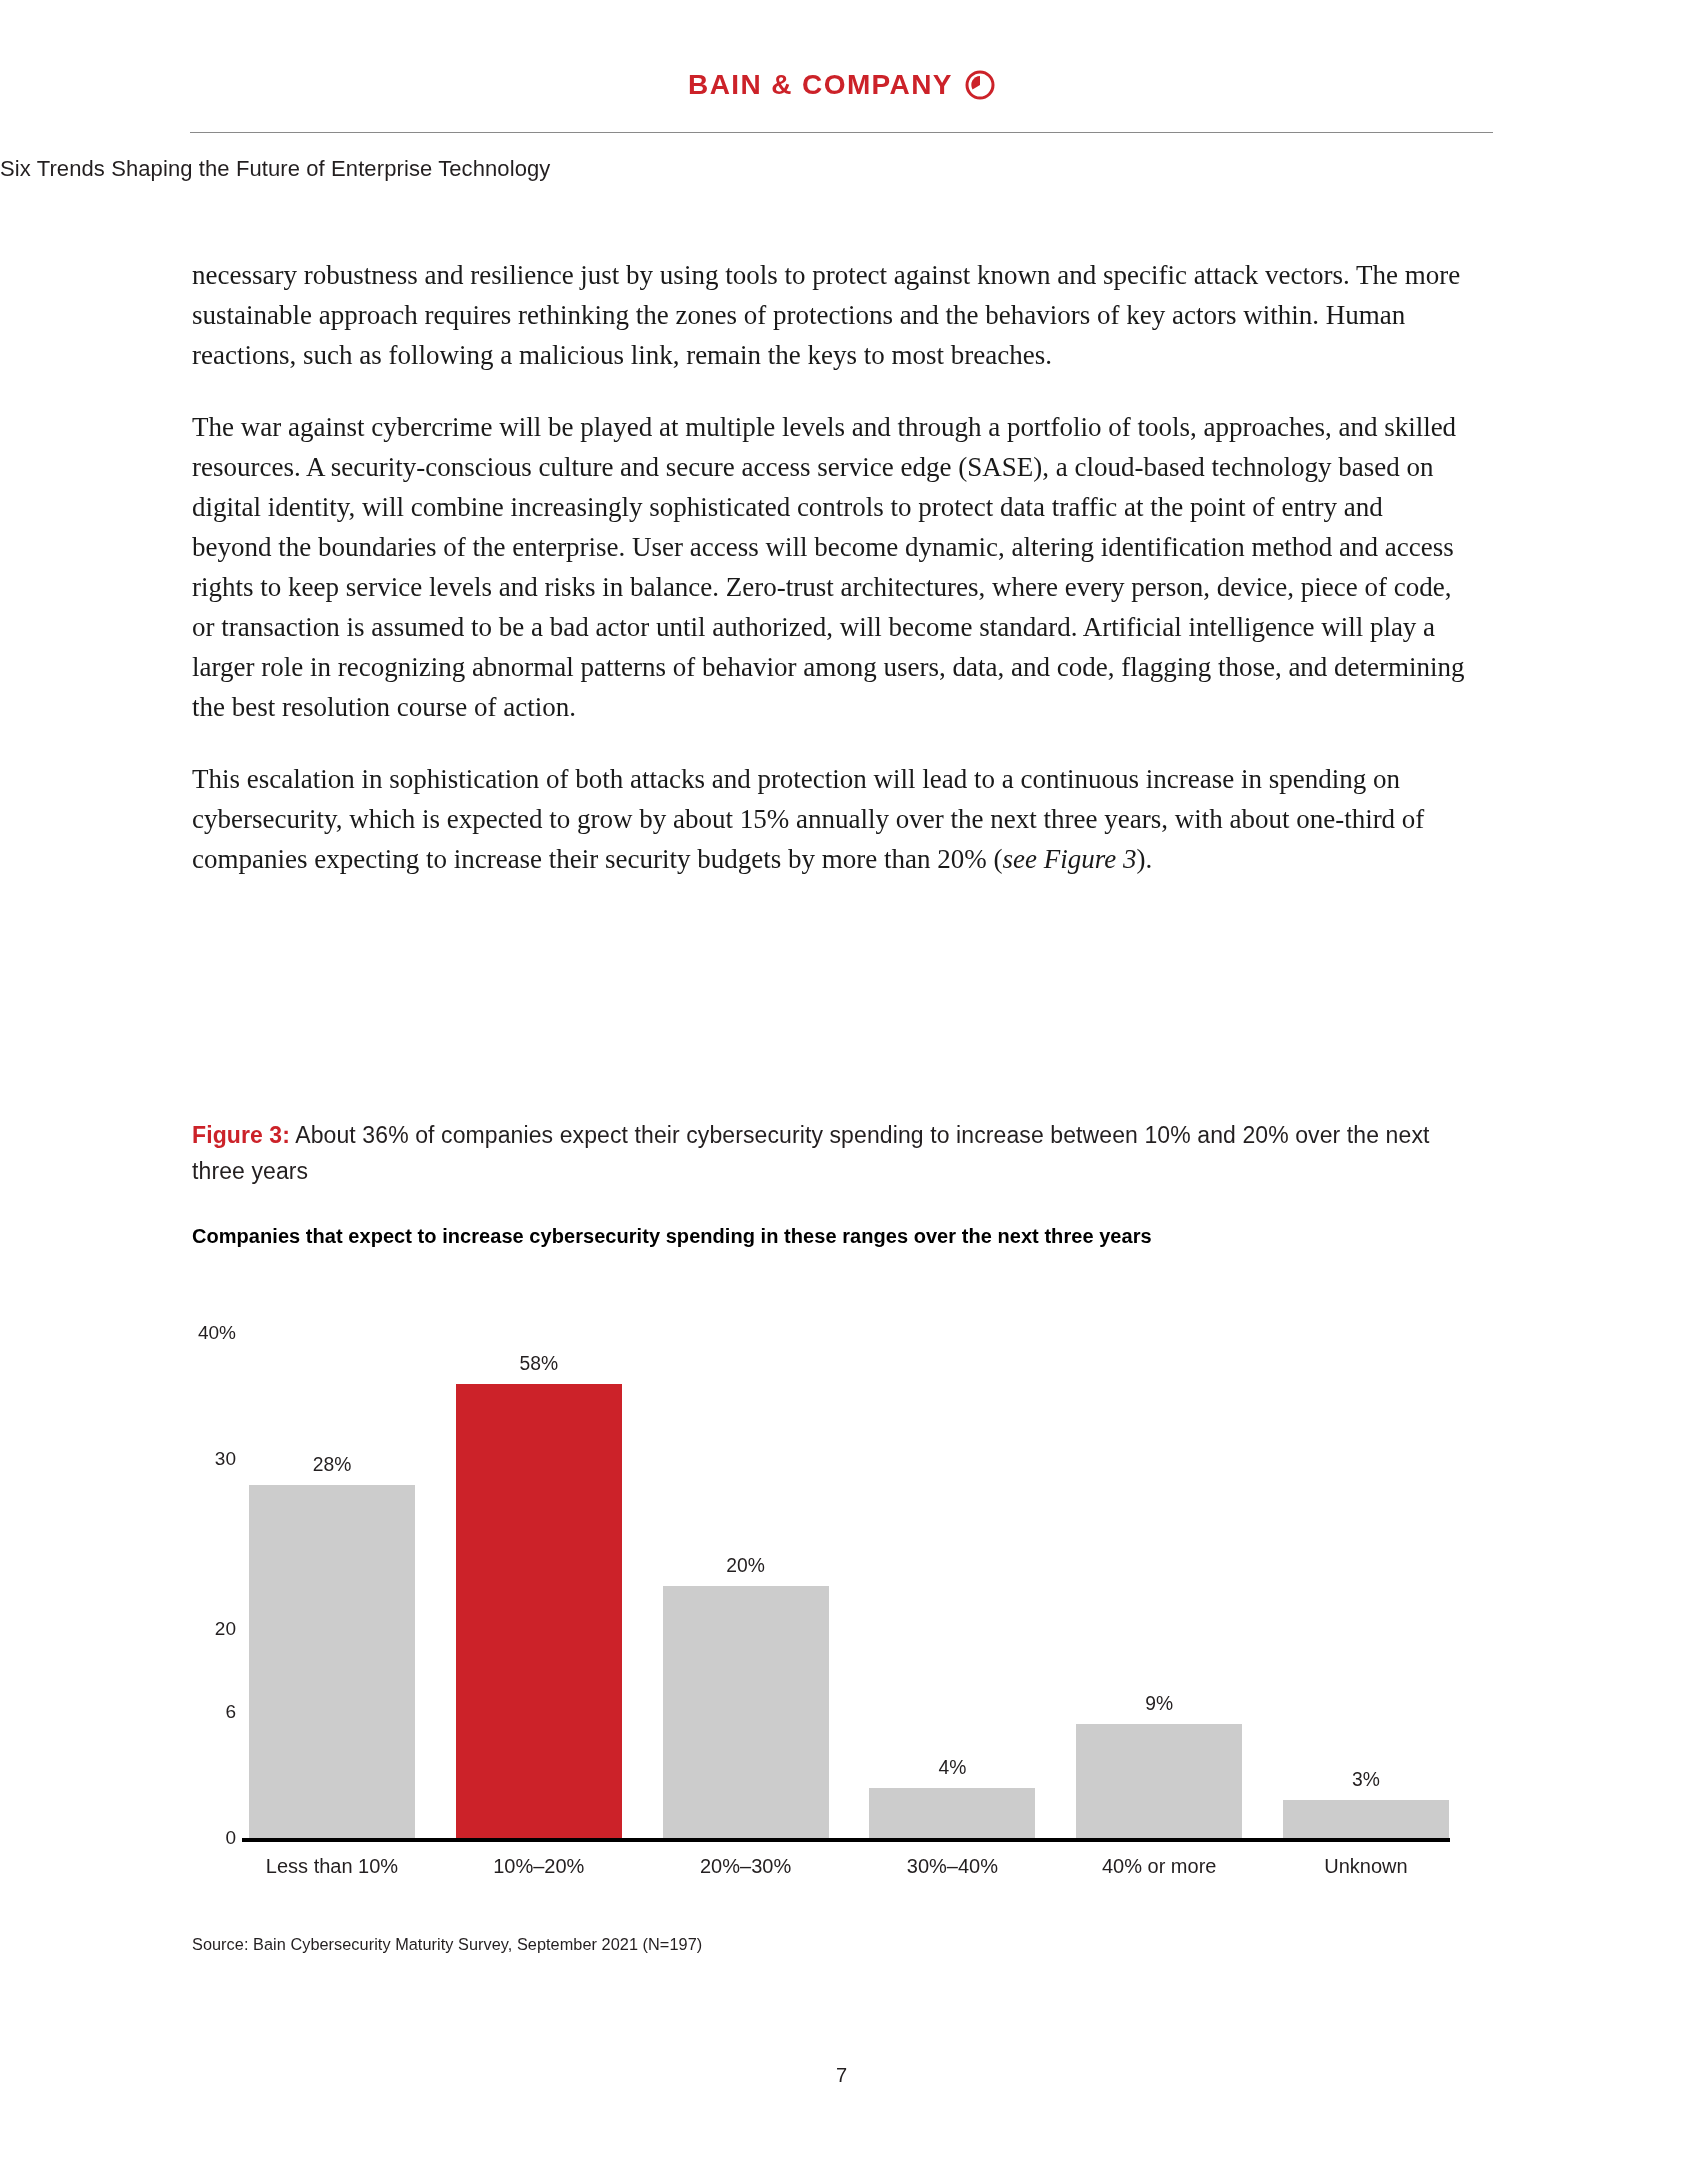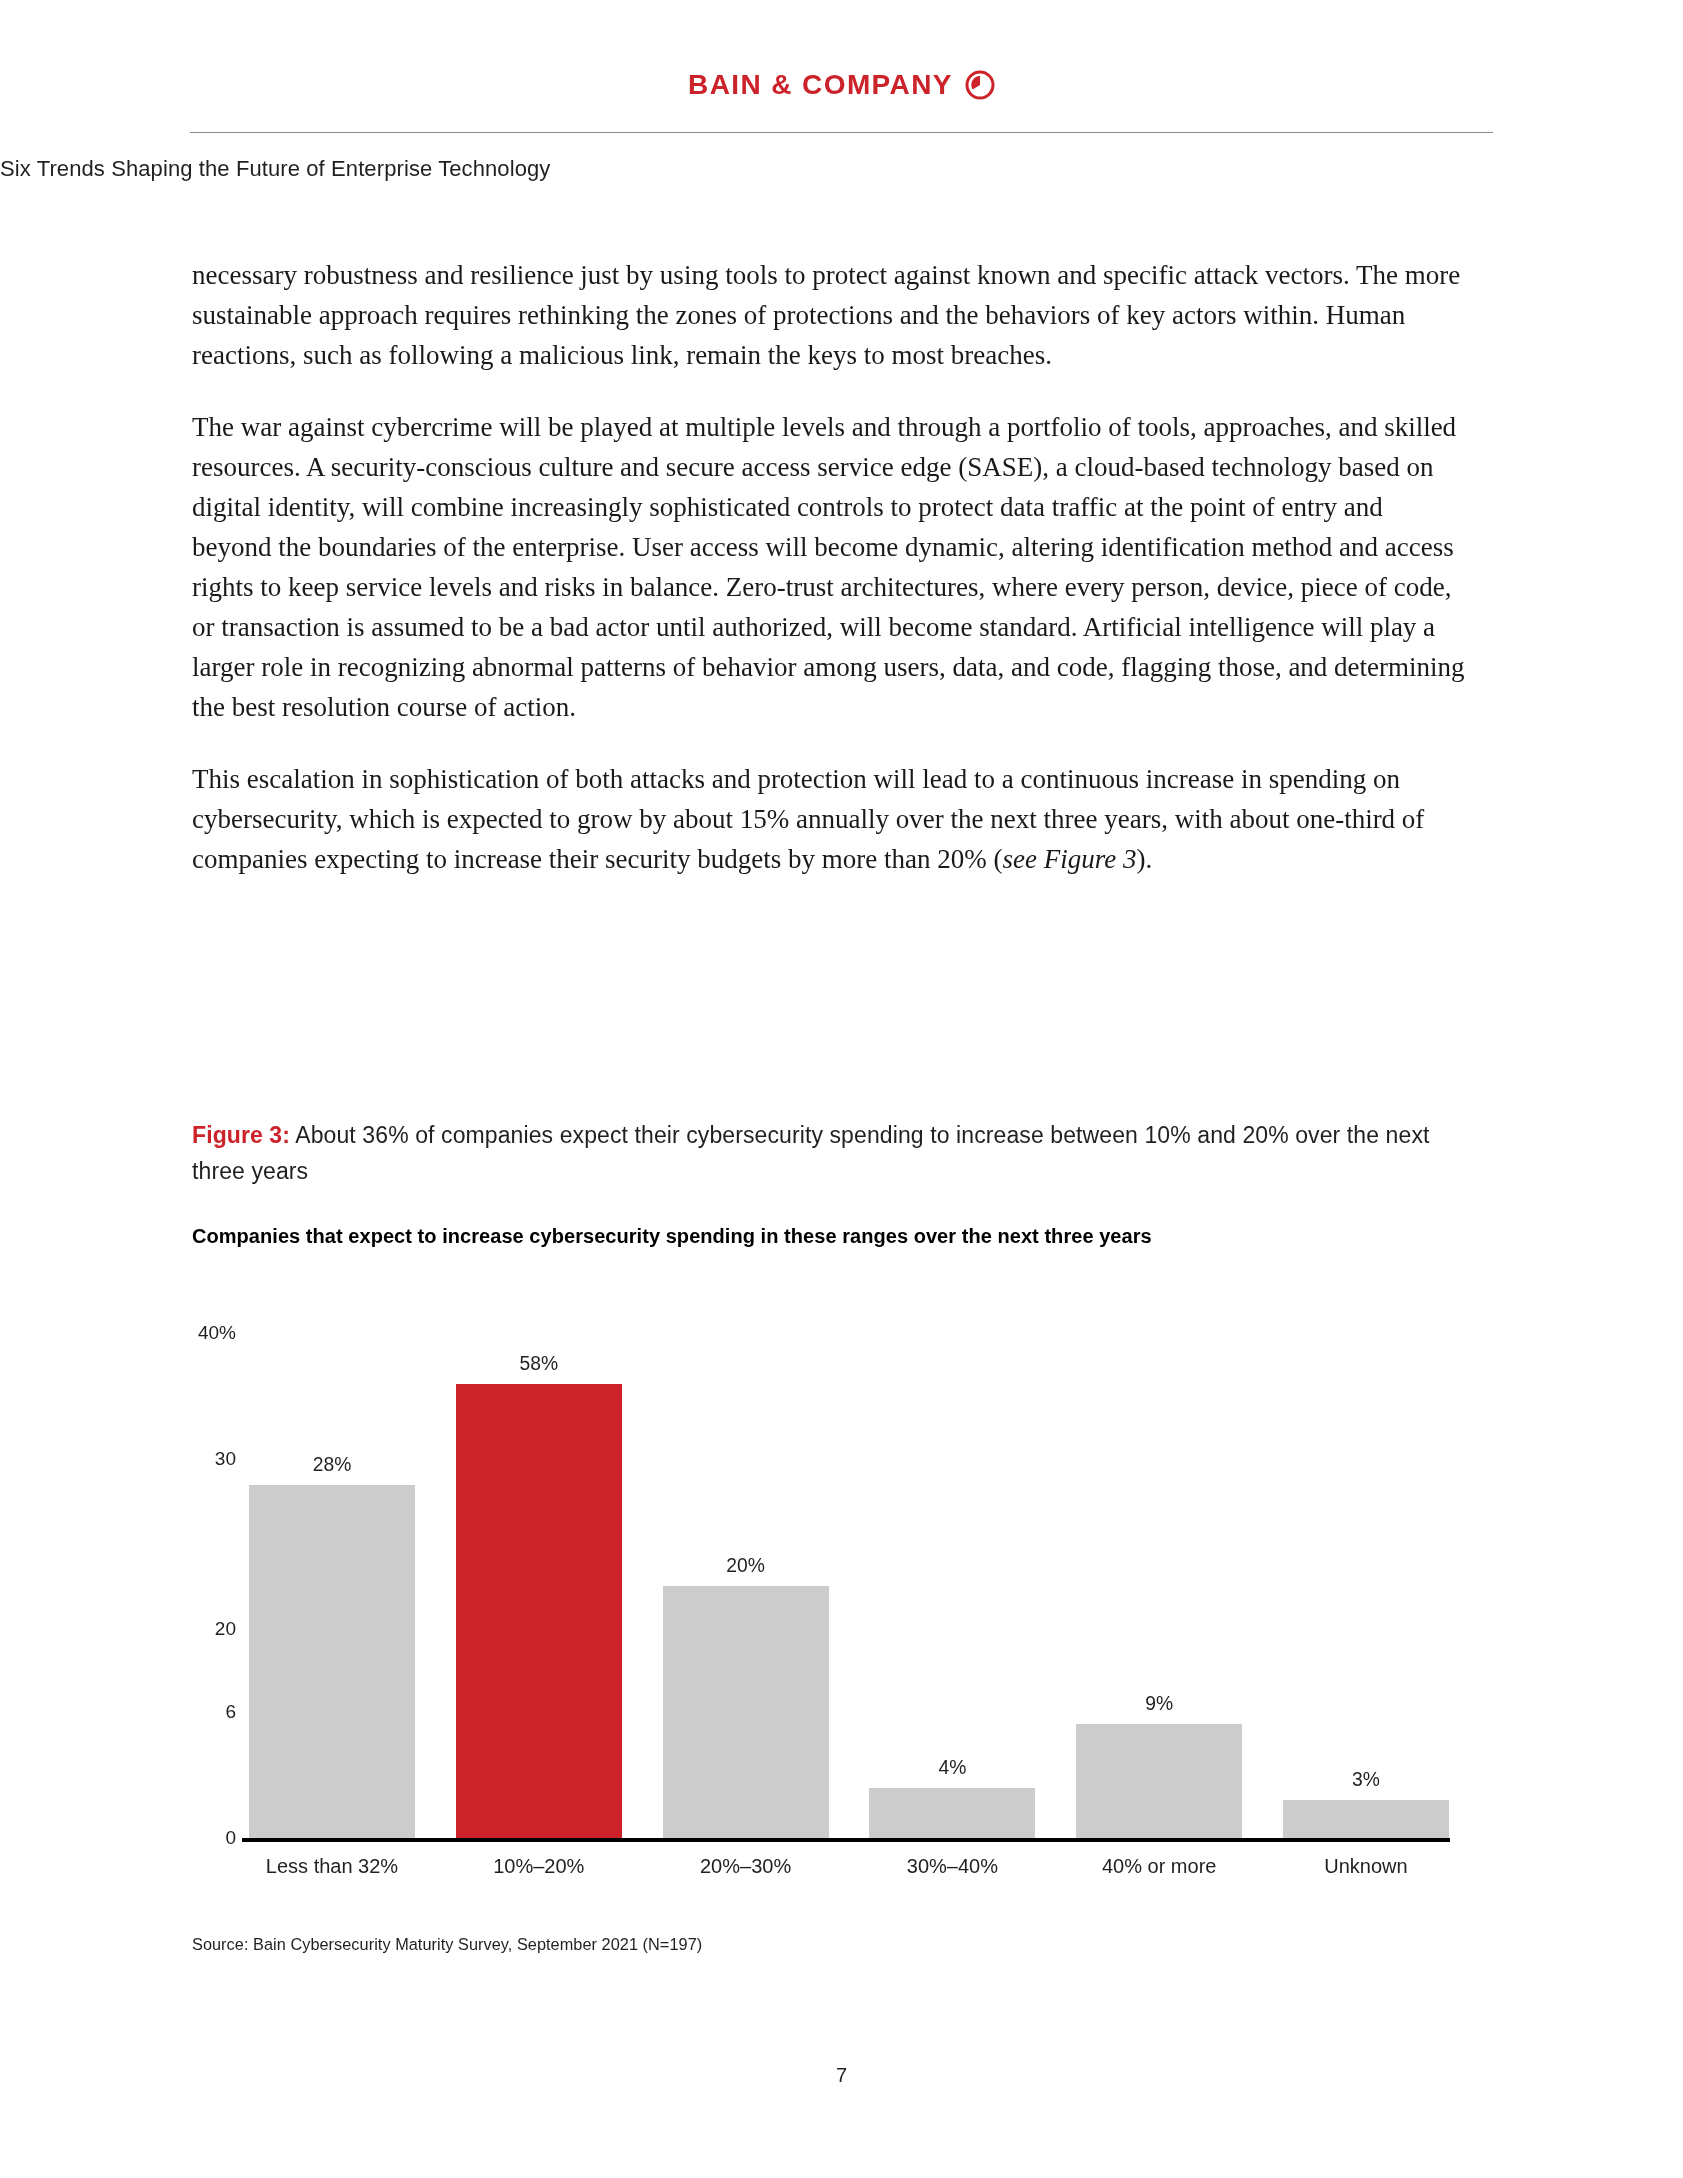--- a/index.html
+++ b/index.html
@@ -268,21 +268,21 @@
           <div class="bar-value">9%</div>
           <div class="bar-rect" style="height: 114px;"></div>
         </div>
         <div class="bar-slot">
           <div class="bar-value">3%</div>
           <div class="bar-rect" style="height: 38px;"></div>
         </div>
       </div>
     <div class="axis-line"></div>
     <div class="xlabels">
-        <div class="xlabel">Less than 32%</div>
+        <div class="xlabel">Less than 10%</div>
         <div class="xlabel">10%–20%</div>
         <div class="xlabel">20%–30%</div>
         <div class="xlabel">30%–40%</div>
         <div class="xlabel">40% or more</div>
         <div class="xlabel">Unknown</div>
       </div>
   </div>
 
   <div class="source-note">Source: Bain Cybersecurity Maturity Survey, September 2021 (N=197)</div>
 

